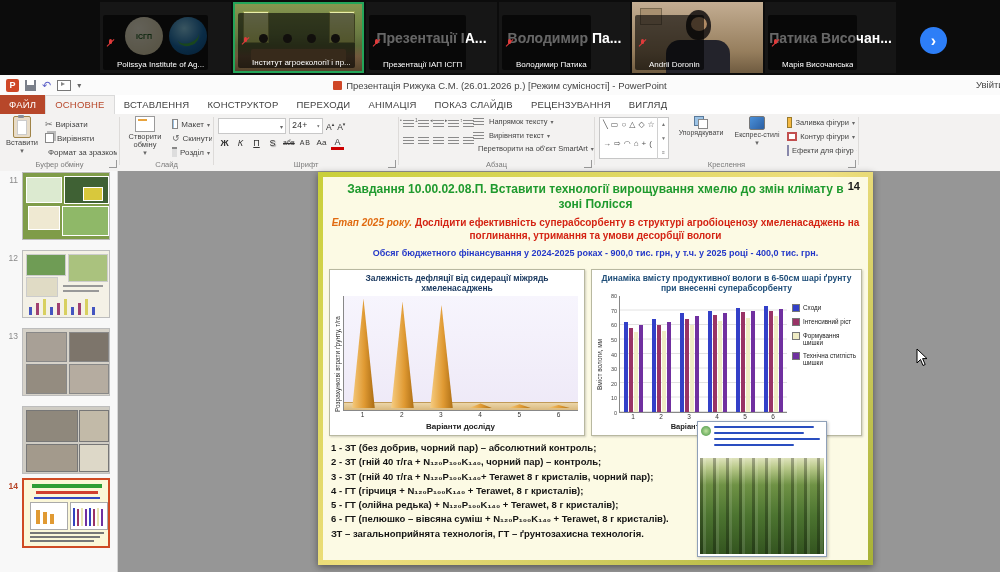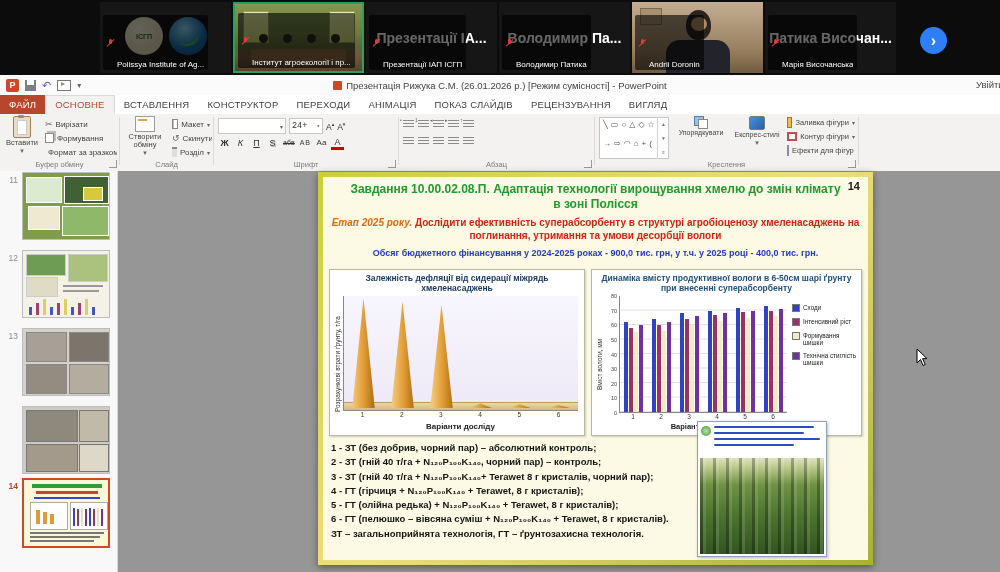--- a/index.html
+++ b/index.html
@@ -257,21 +257,21 @@
           <span>Вставити</span>
           <span class="caret">▾</span>
         </div>
         <div class="smallcol" style="left:43px;top:3px;width:74px;">
           <div class="rsb">
               <span class="gly">✂</span>
               <span>Вирізати</span>
             </div>
           <div class="rsb">
               <span class="ic-copy"></span>
-              <span>Формування</span>
+              <span>Вирівняти</span>
             </div>
           <div class="rsb">
               <span class="ic-brush"></span>
               <span>Формат за зразком</span>
             </div>
         </div>
         <div class="glabel">Буфер обміну</div>
         <div class="dlg"></div>
       </div>
       <div class="gsep" style="left:119px;"></div>
@@ -348,20 +348,37 @@
               <i class="mk">↕</i>
             </span>
           </div>
         <div class="fontrow" style="top:20px;left:2px;gap:0;" id="para-icons-2">
             <span class="mi"></span>
             <span class="mi"></span>
             <span class="mi"></span>
             <span class="mi"></span>
             <span class="mi"></span>
           </div>
+        <div class="pright">
+          <div class="rsb">
+              <span class="mi"></span>
+              <span>Напрямок тексту</span>
+              <span class="c2">▾</span>
+            </div>
+          <div class="rsb">
+              <span class="mi"></span>
+              <span>Вирівняти текст</span>
+              <span class="c2">▾</span>
+            </div>
+          <div class="rsb">
+              <span class="mi"></span>
+              <span>Перетворити на об'єкт SmartArt</span>
+              <span class="c2">▾</span>
+            </div>
+        </div>
         <div class="glabel">Абзац</div>
         <div class="dlg"></div>
       </div>
       <div class="gsep" style="left:594px;"></div>
 
       <div class="rgroup" style="left:595px;width:263px;">
         <div id="shape-gal">
             <span class="shp">╲</span>
             <span class="shp">▭</span>
             <span class="shp">○</span>
@@ -475,21 +492,21 @@
           <div style="position: absolute; left: 6px; top: 52px; width: 74px; height: 2px; background: rgb(119, 119, 119);"></div>
           <div style="position: absolute; left: 6px; top: 56px; width: 70px; height: 2px; background: rgb(119, 119, 119);"></div>
           <div style="position: absolute; left: 6px; top: 60px; width: 64px; height: 2px; background: rgb(119, 119, 119);"></div>
         </div>
       </div>
 
     <div id="canvas"></div>
 
     <div id="slide">
       <div class="s-num">14</div>
-      <div class="s-title">Завдання 10.00.02.08.П. Адаптація технології вирощування хмелю до змін клімату в зоні Полісся</div>
+      <div class="s-title">Завдання 10.00.02.08.П. Вставити технології вирощування хмелю до змін клімату в зоні Полісся</div>
       <div class="s-etap">
         <span class="etl">Етап 2025 року.</span><span class="etr"> Дослідити ефективність суперабсорбенту в структурі агробіоценозу хмеленасаджень на поглинання, утримання та умови десорбції вологи</span>
       </div>
       <div class="s-budget">Обсяг бюджетного фінансування у 2024-2025 роках - 900,0 тис. грн, у т.ч. у 2025 році - 400,0 тис. грн.</div>
 
       <div class="s-charts">
 
         <div class="chartbox cb-left">
           <div class="cb-title">Залежність дефляції від сидерації міжрядь хмеленасаджень</div>
           <div class="cb-body">

